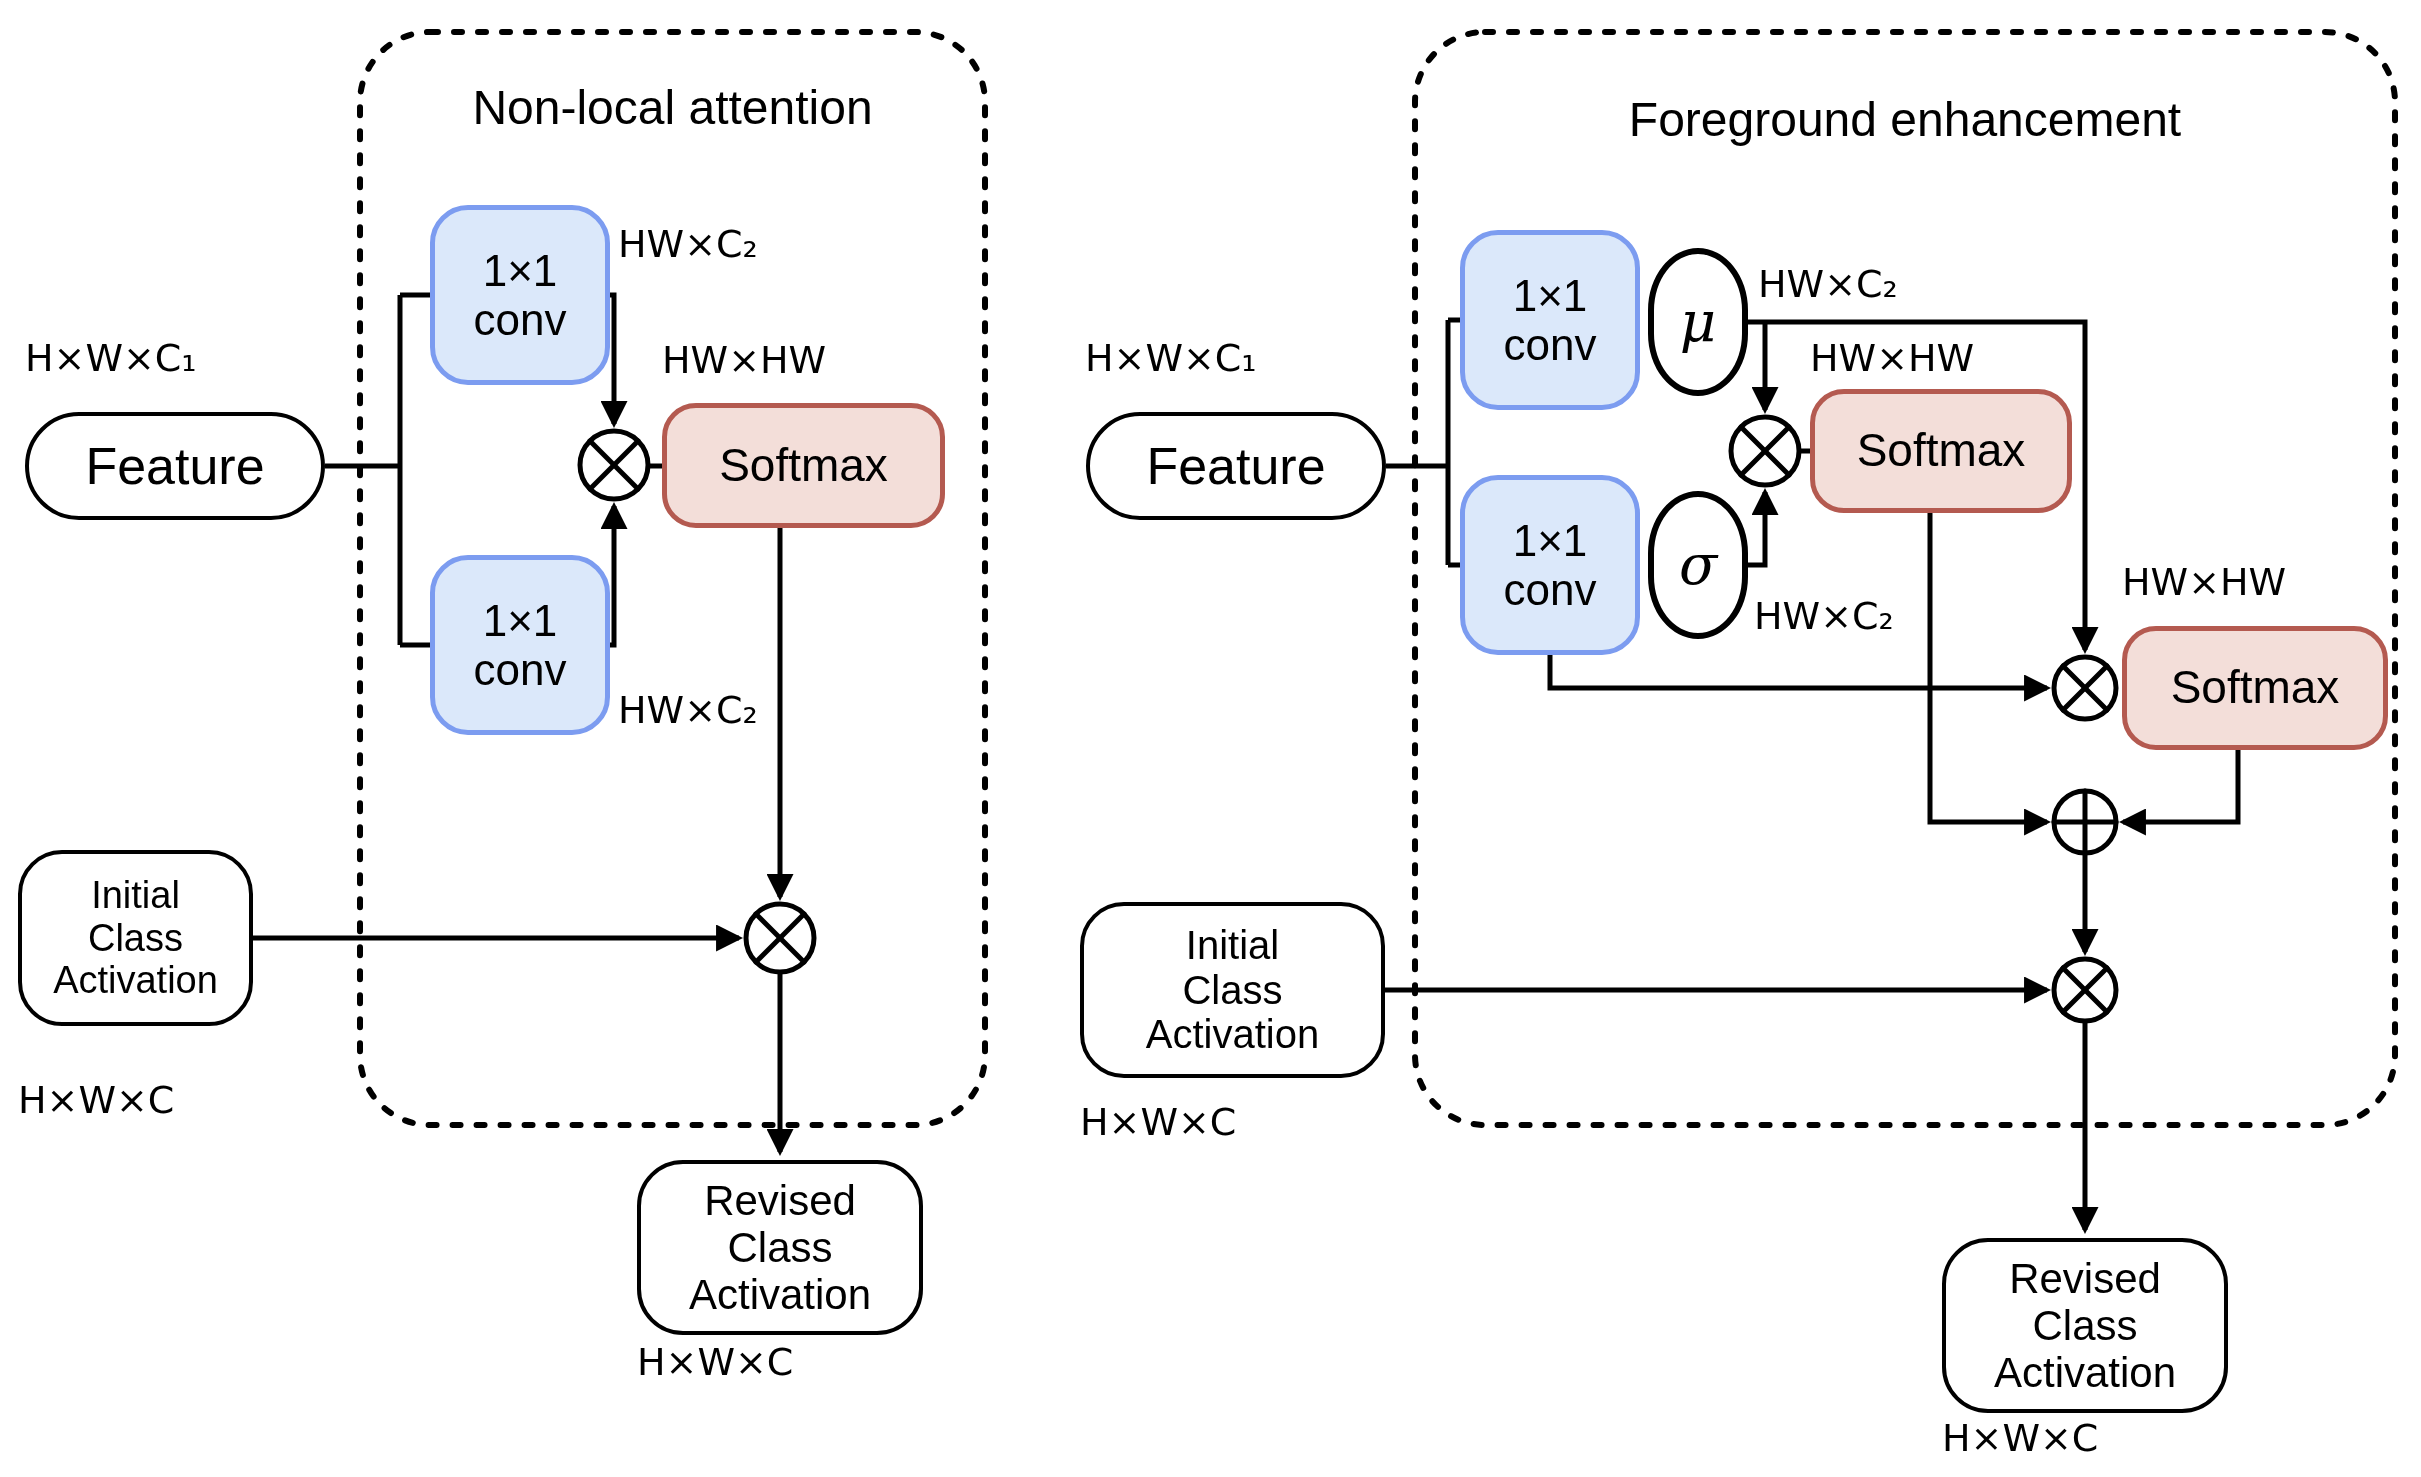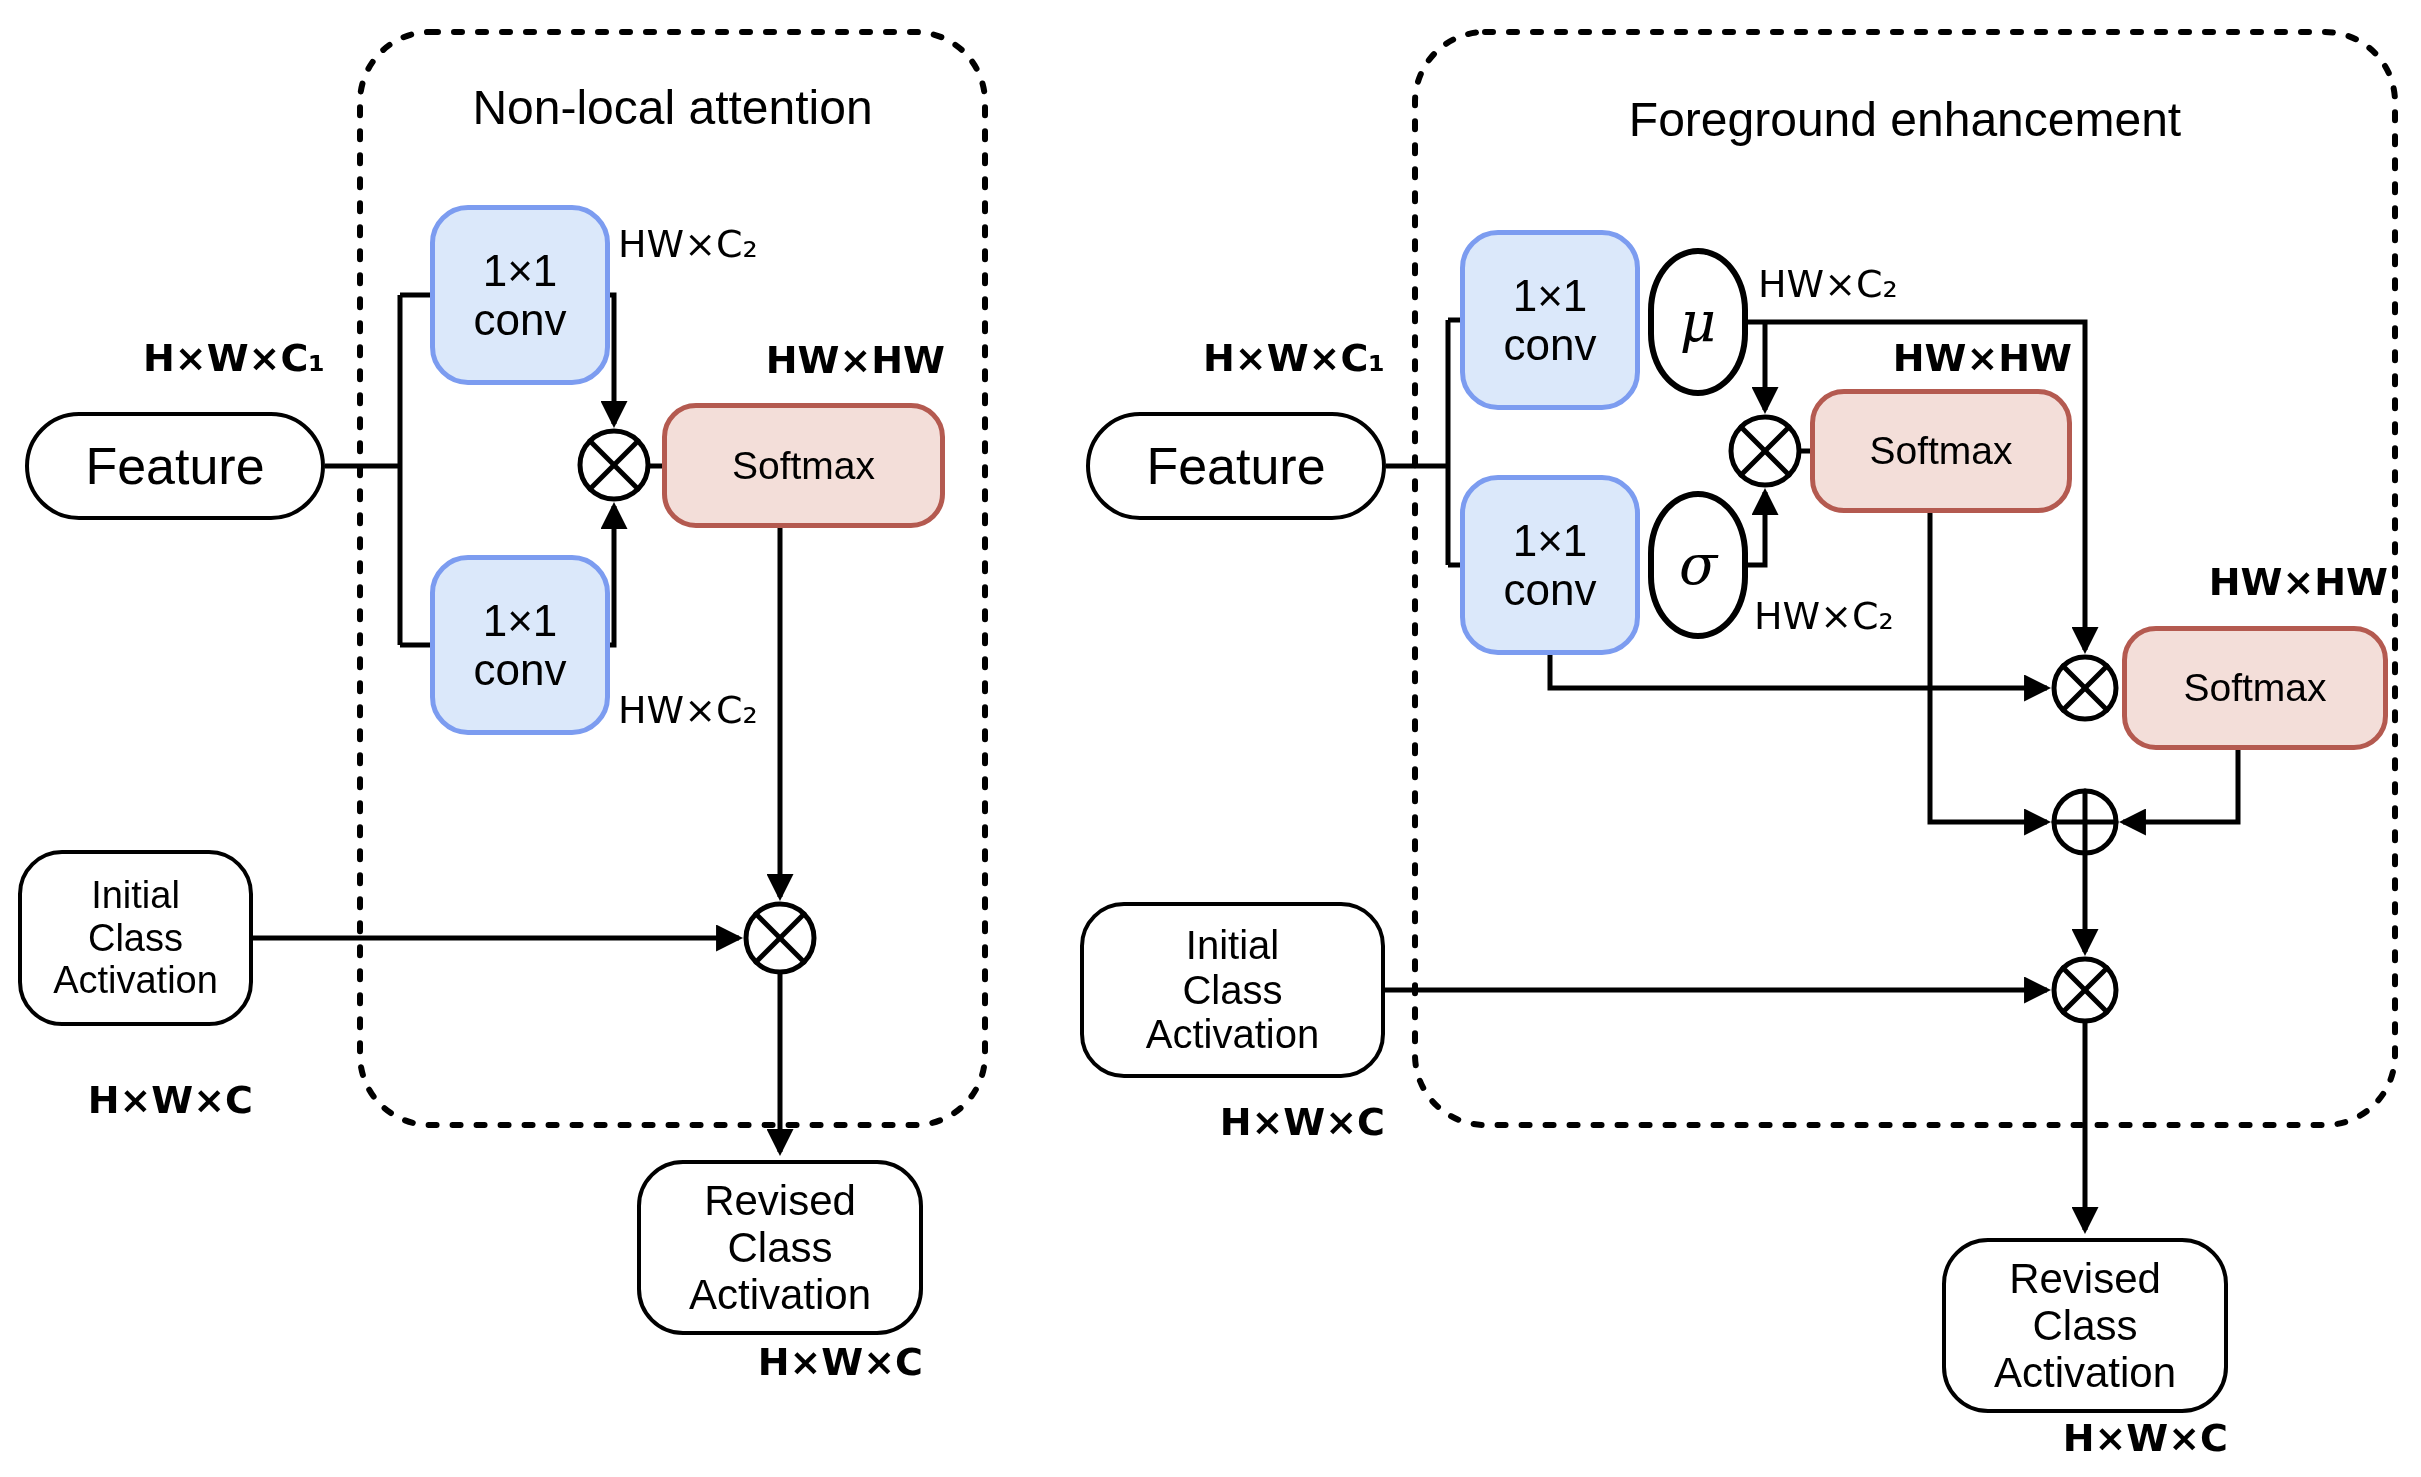--- a/index.html
+++ b/index.html
@@ -26,31 +26,31 @@
   .pill{border:4px solid #000;font-size:52px;text-align:right;}
   .pill-small{border:4px solid #000;font-size:40px;text-align:center;}
   .conv{
     background:var(--conv-fill,#dbe8fa);
     border:5px solid var(--conv-border,#7c9cf0);
     border-radius:38px;font-size:44px;
   }
   .smax{
     background:var(--softmax-fill,#f3ded9);
     border:5px solid var(--softmax-border,#b45a50);
-    border-radius:34px;font-size:39px;
+    border-radius:34px;font-size:46px;
   }
   .greek{
     border:6px solid #000;border-radius:50% / 42%;
     font-family:"DejaVu Serif",serif;font-style:italic;font-size:56px;
   }
   .dim{
     position:absolute;font-family:"DejaVu Sans",sans-serif;
     font-size:38px;white-space:nowrap;
   }
-  .dim.center{text-align:right;font-weight:bold;}
+  .dim.center{text-align:left;}
   .title{
     position:absolute;font-size:48px;text-align:center;white-space:nowrap;
   }
 </style>
 </head>
 <body>
 
 <div class="canvas">
 
   <svg class="wires" viewBox="0 0 2421 1477">

